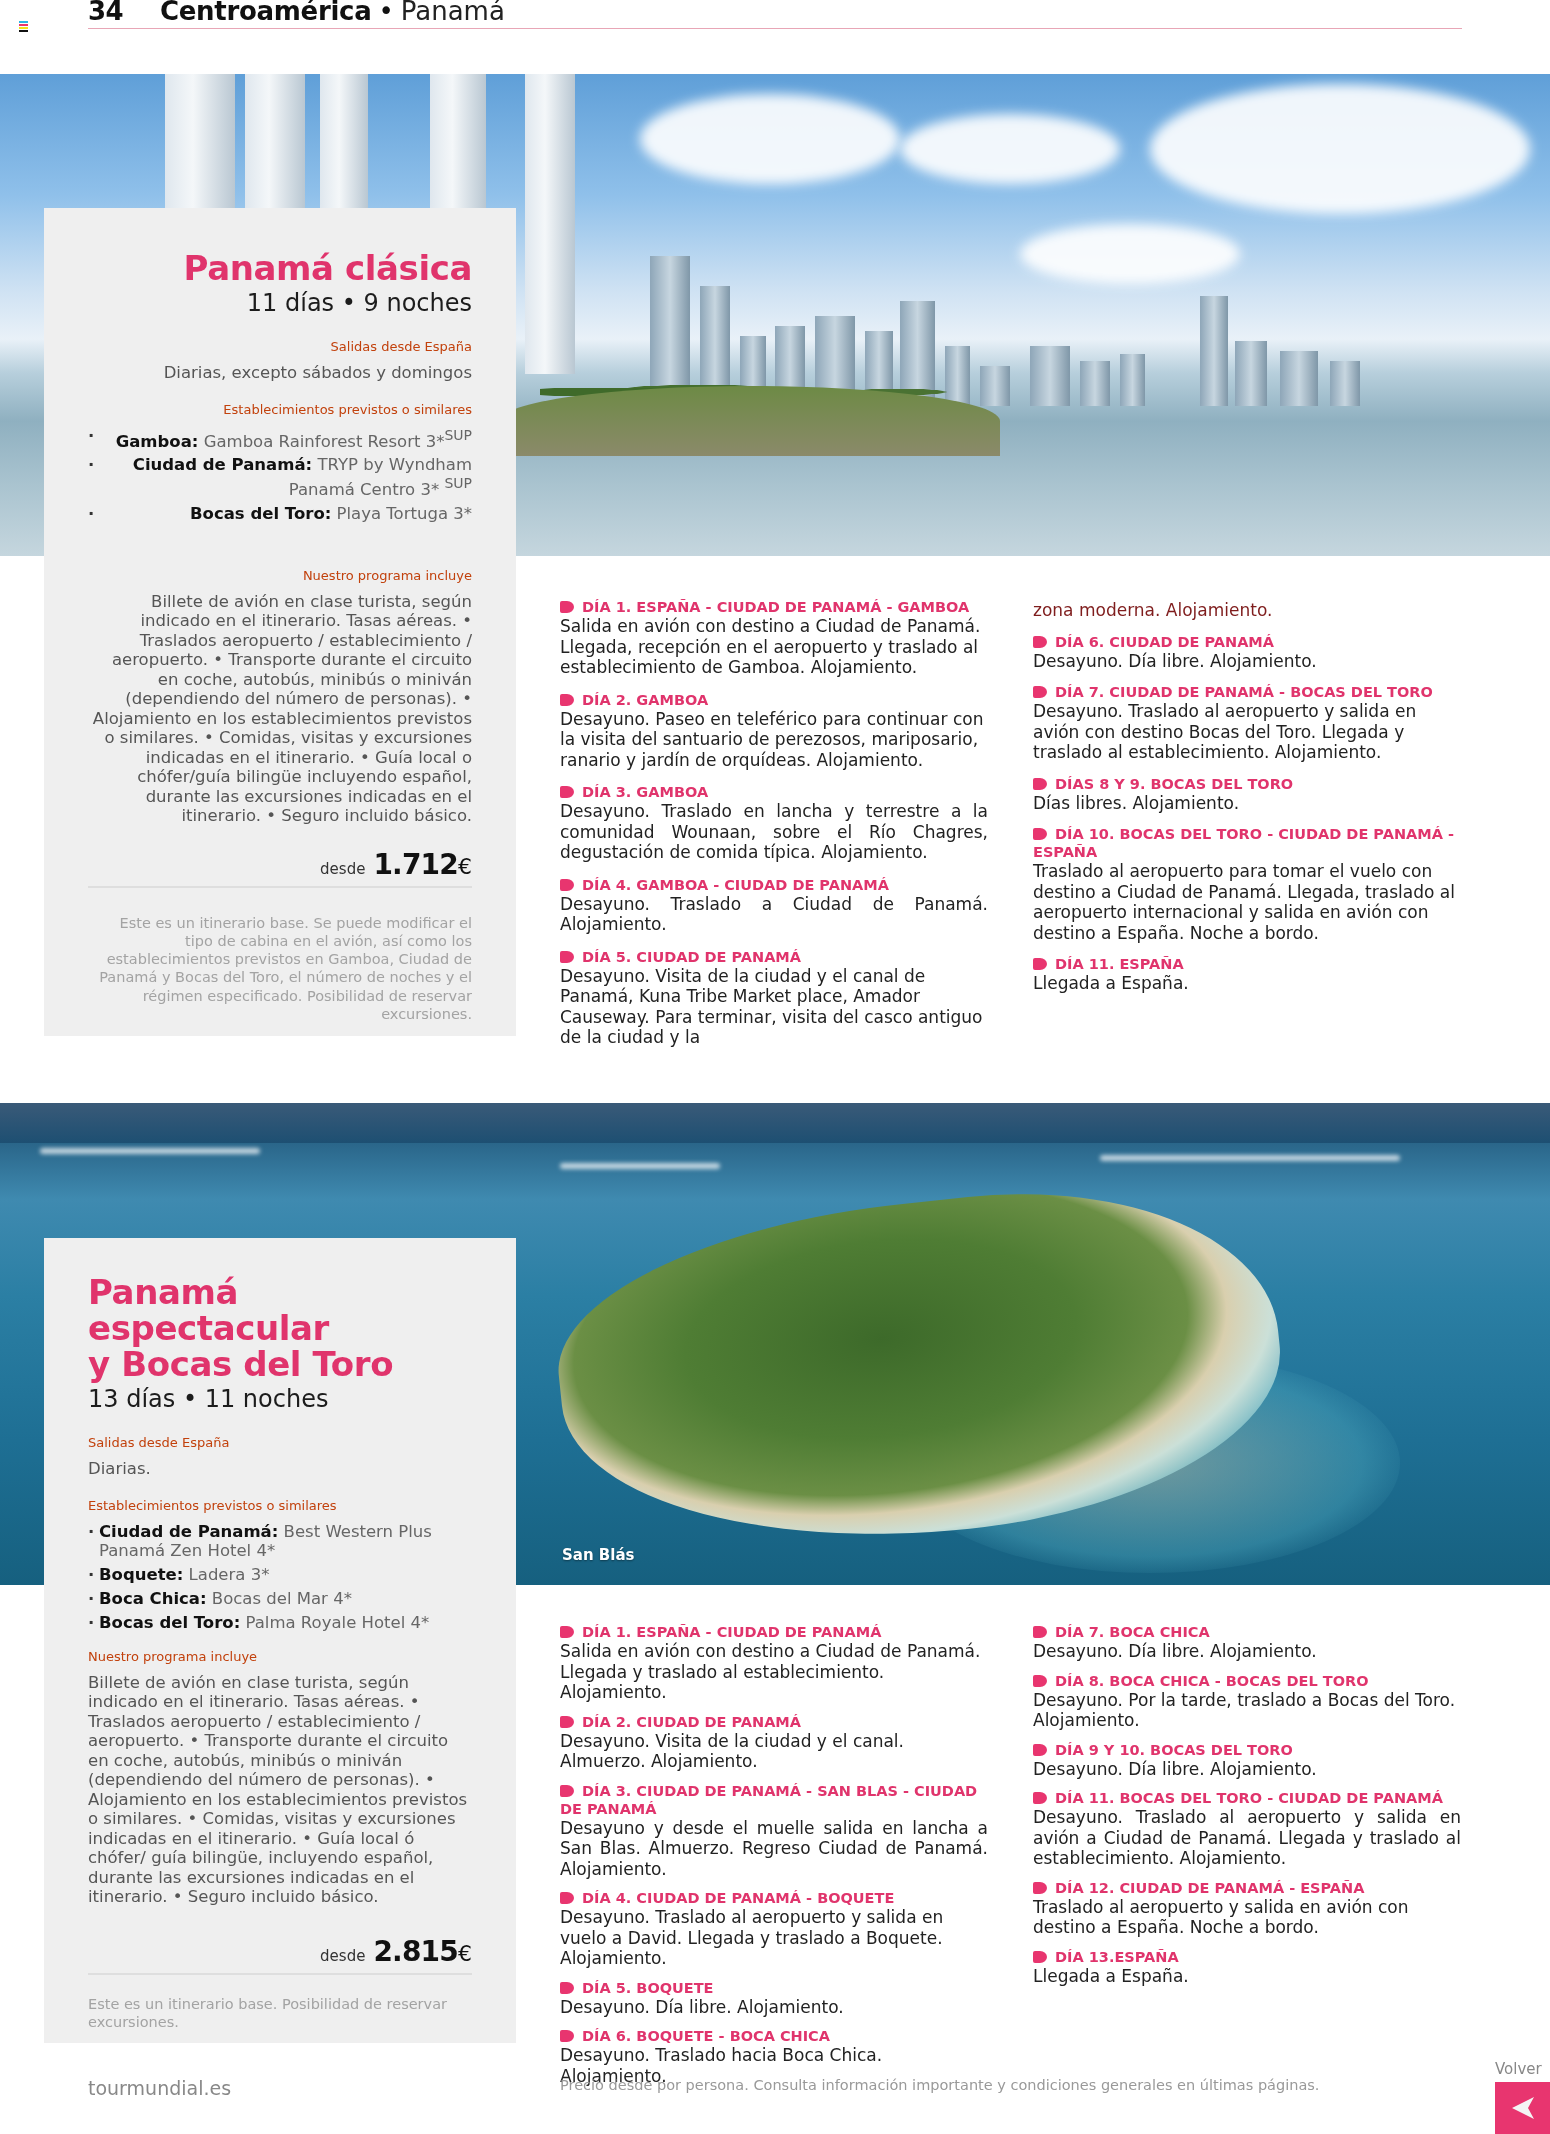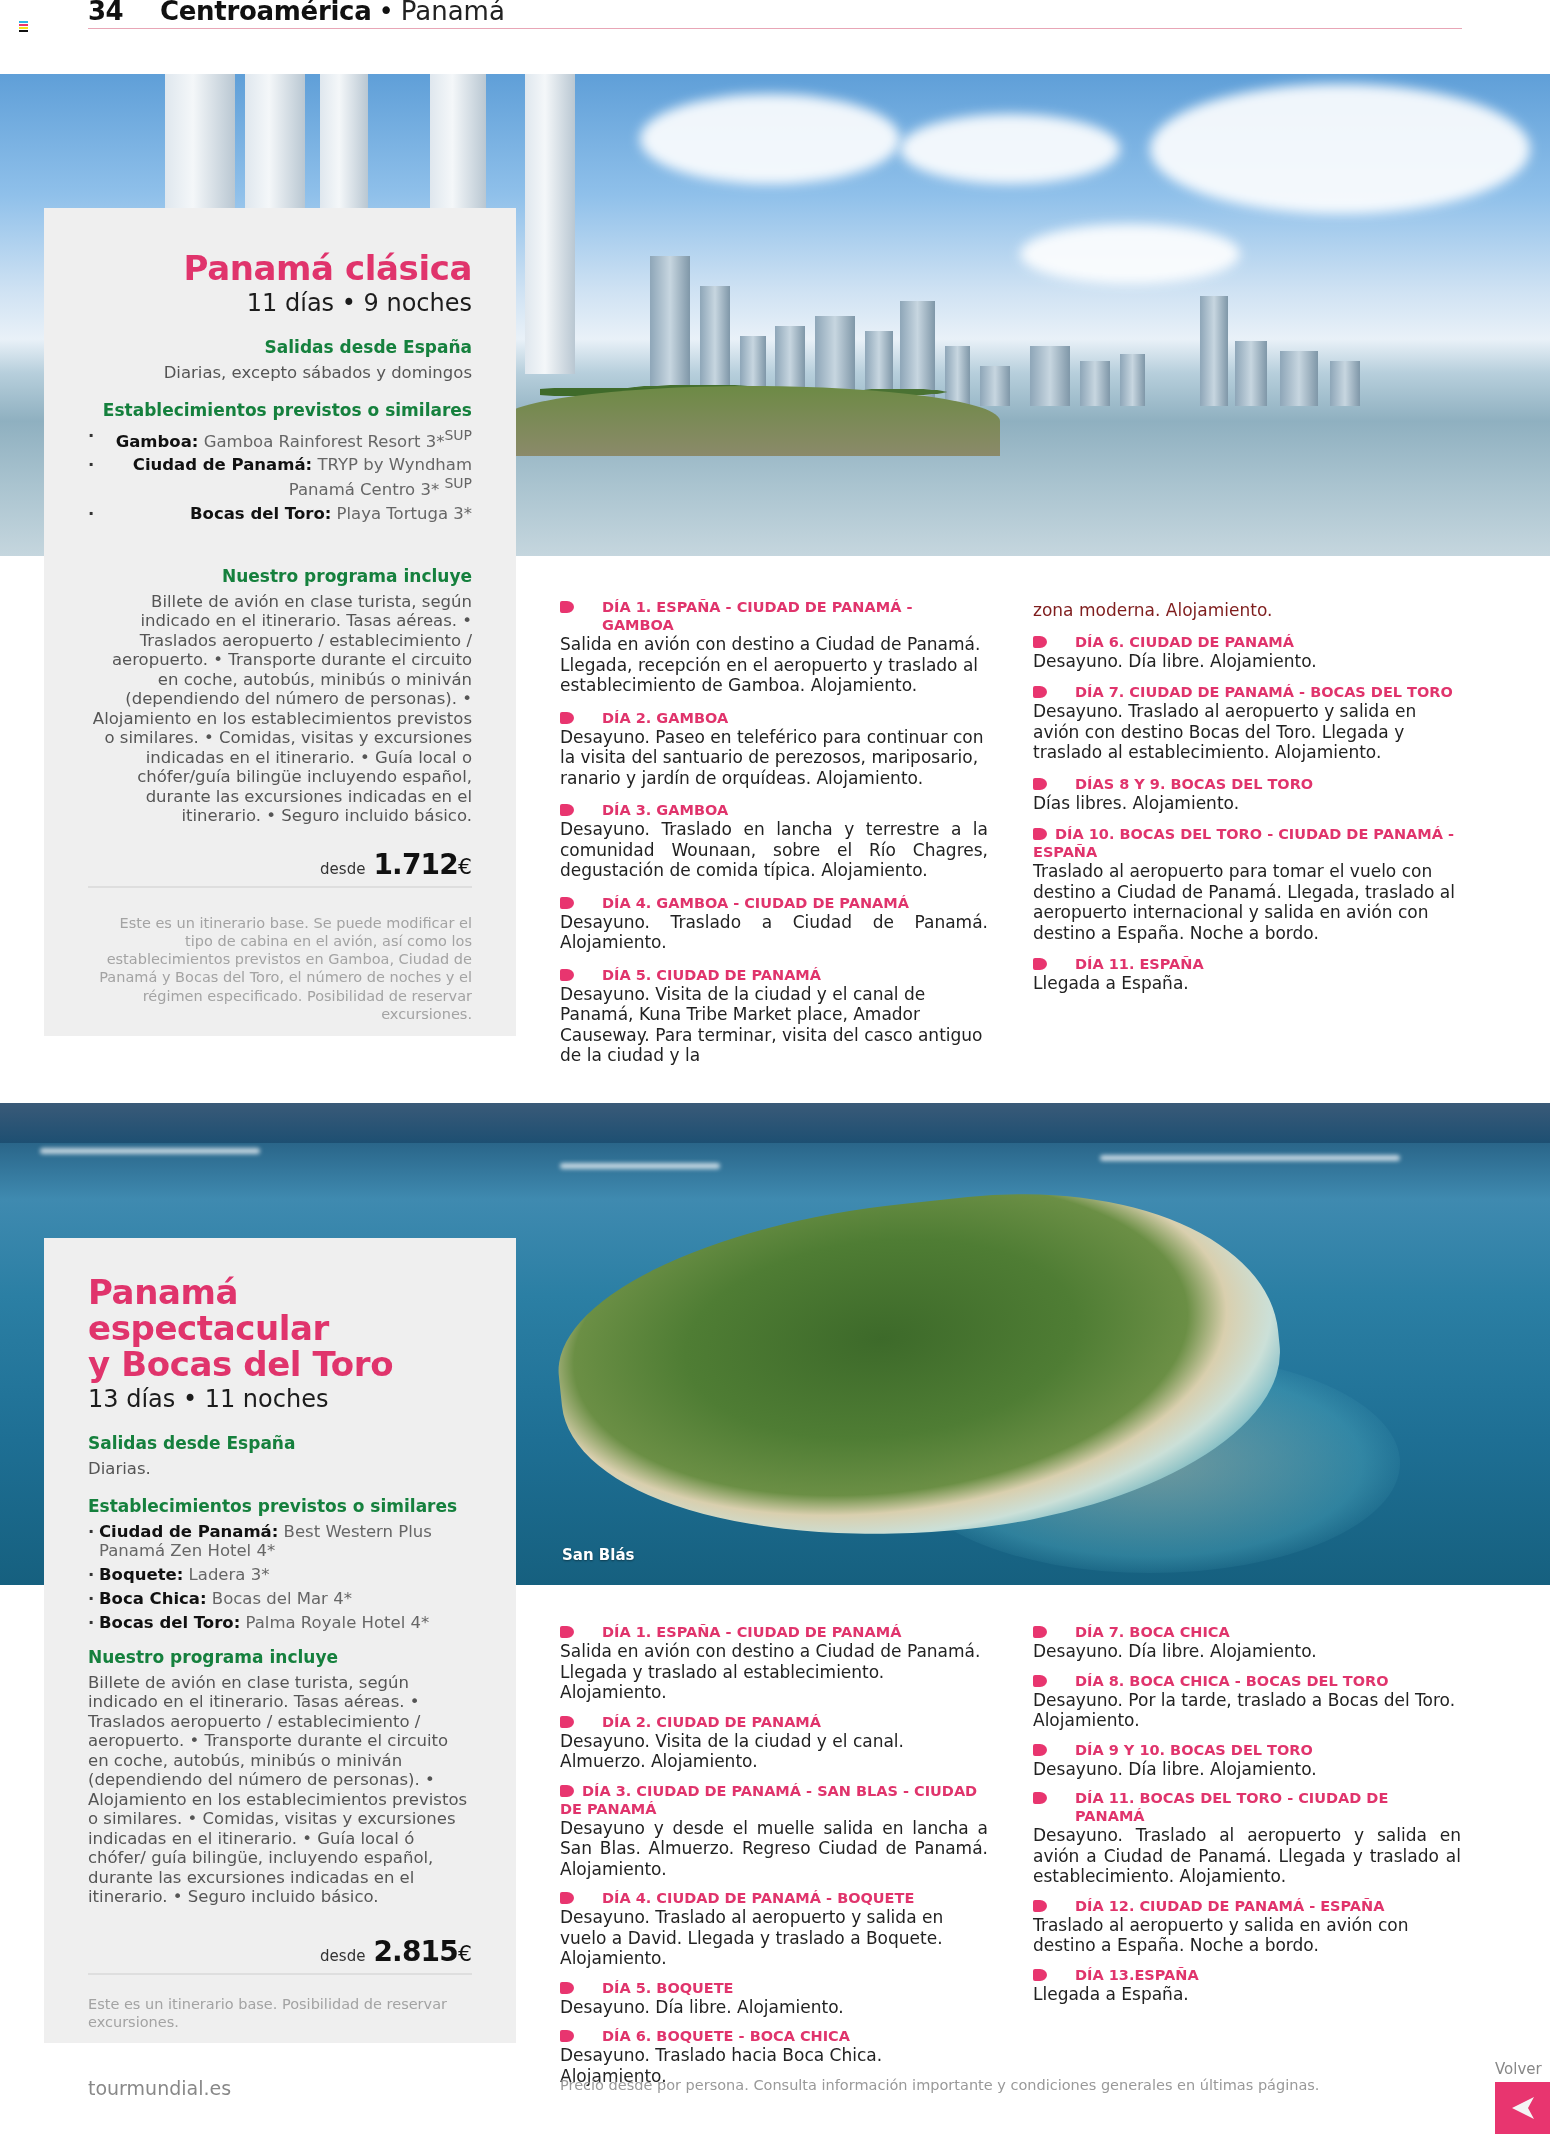--- a/index.html
+++ b/index.html
@@ -35,37 +35,37 @@
   .surf { position: absolute; top: 45px; height: 6px; background: rgba(255,255,255,0.7); border-radius: 3px; filter: blur(2px); }
 
   .photo-caption { position: absolute; left: 562px; top: 1546px; font-weight: bold; font-size: 15px; color: #ffffff; text-shadow: 0 1px 2px rgba(0,0,0,0.4); }
 
   .info-card { position: absolute; left: 44px; width: 472px; background: #efefef; padding: 0 44px; }
   .card-1 { top: 208px; height: 828px; padding-top: 42px; text-align: right; }
   .card-2 { top: 1238px; height: 805px; padding-top: 36px; }
 
   .trip-title { font-weight: bold; font-size: 34px; line-height: 36px; color: #e0346c; letter-spacing: -0.4px; }
   .trip-duration { font-size: 24px; line-height: 30px; color: #1c1c1c; margin-top: 2px; }
-  .card-h { font-weight: bold; font-size: 17px; color: #15803d; margin-top: 14px; line-height: 22px; }
+  .card-h { font-weight: normal; font-size: 13px; color: #c2410c; margin-top: 14px; line-height: 22px; }
   .card-p { font-size: 16.5px; color: #555; line-height: 19.5px; margin-top: 5px; }
   .hotels { list-style: none; margin-top: 5px; }
   .hotels li { font-size: 16.5px; line-height: 19px; color: #666; padding-left: 11px; position: relative; margin-bottom: 5px; }
   .hotels li::before { content: "·"; position: absolute; left: 0; top: 0; color: #333; font-weight: bold; }
   .hotels .place { font-weight: bold; color: #111; }
   .hotels sup { font-size: 14px; }
   .includes { font-size: 16.5px; color: #555; line-height: 19.5px; margin-top: 5px; }
   .price-row { display: flex; justify-content: flex-end; align-items: baseline; border-bottom: 2px solid #dedede; padding-bottom: 5px; margin-top: 20px; }
   .price-from { font-size: 15px; color: #333; margin-right: 8px; }
   .price-value { font-weight: bold; font-size: 28px; color: #111; letter-spacing: -0.8px; }
   .price-cur { font-size: 22px; color: #111; }
   .card-note { font-size: 14.5px; line-height: 18.3px; color: #a3a3a3; margin-top: 26px; }
 
   .itinerary-col { position: absolute; width: 428px; }
   .day { margin-bottom: 12px; }
-  .day-h { display: flex; align-items: flex-start; font-weight: bold; font-size: 14.5px; color: #e0346c; line-height: 18px; text-transform: uppercase; gap: 20px; }
+  .day-h { display: flex; align-items: flex-start; font-weight: bold; font-size: 14.5px; color: #e0346c; line-height: 18px; text-transform: uppercase; }
   .day-h .marker { flex: none; width: 14px; height: 12px; margin: 3px 8px 0 0; background: #e8356f; border-radius: 2px 50% 50% 2px / 2px 50% 50% 2px; }
   .day-h.wrap { display: block; }
   .day-h.wrap .marker { display: inline-block; vertical-align: -1px; }
   .day-p { font-size: 17px; color: #222; line-height: 20.5px; }
   .cont { font-size: 17px; color: #7f1d1d; line-height: 20.5px; margin-bottom: 12px; }
 
   .footer-site { position: absolute; left: 88px; top: 2077px; font-size: 19px; color: #888; }
   .footer-note { position: absolute; left: 560px; top: 2077px; font-size: 14.5px; color: #999; }
   .volver-label { position: absolute; left: 1495px; top: 2060px; font-size: 15px; color: #888; }
   .volver-btn { position: absolute; left: 1495px; top: 2082px; width: 55px; height: 52px; background: #e8356f; display: flex; align-items: center; justify-content: center; border: none; cursor: pointer; }

